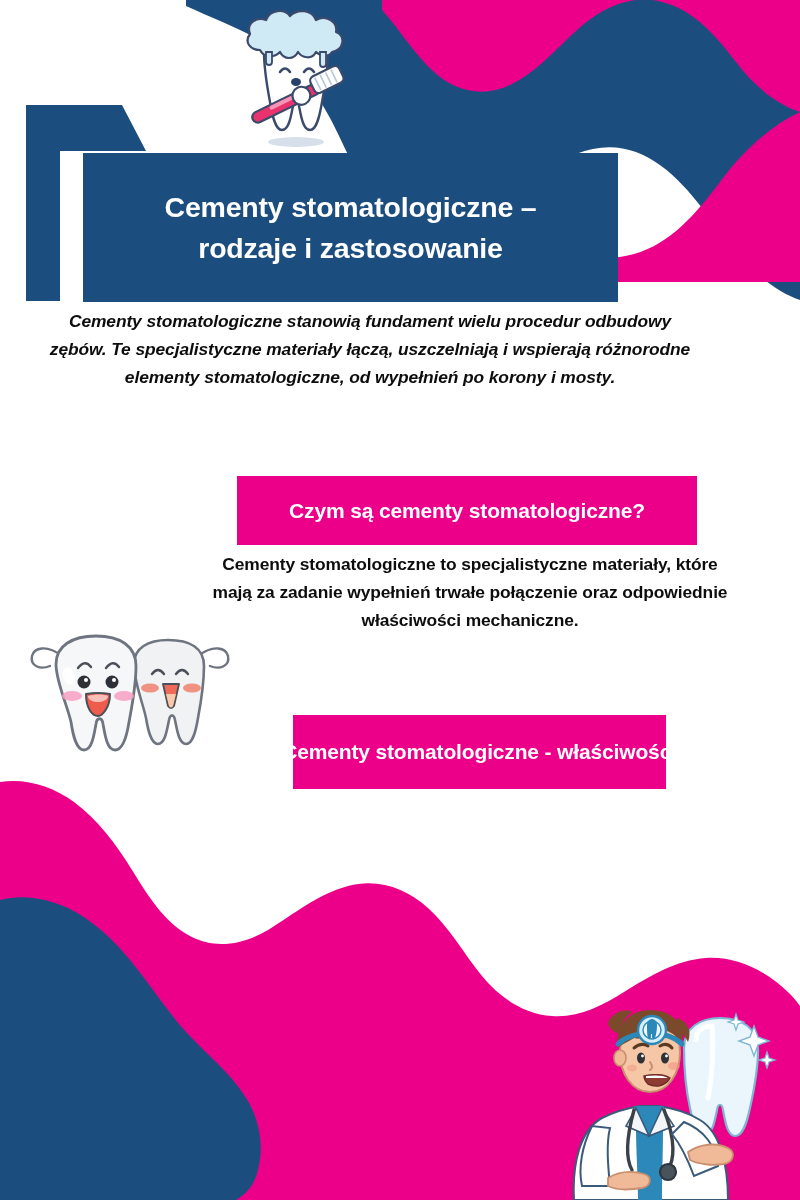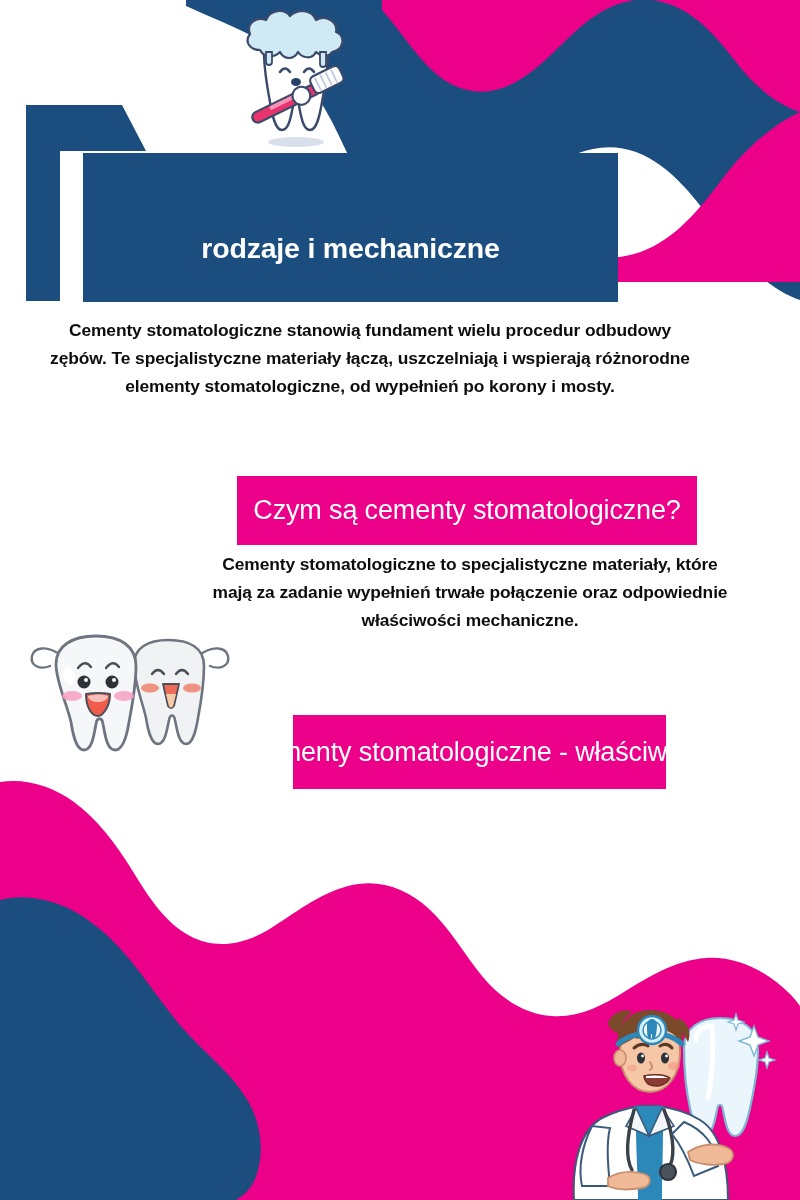--- a/index.html
+++ b/index.html
@@ -68,22 +68,23 @@
     position: absolute;
     color: #0d0d0d;
     font-weight: bold;
     text-align: center;
     font-size: 17.4px;
     line-height: 1.62;
     letter-spacing: -0.1px;
   }
   #para-intro {
     left: 46px;
-    top: 316px;
+    top: 307px;
     width: 648px;
+    font-style: italic;
   }
   #para-what {
     left: 204px;
     top: 550px;
     width: 532px;
   }
   #para-props {
     left: 256px;
     top: 800px;
     width: 512px;
@@ -93,22 +94,22 @@
   .banner {
     position: absolute;
     background: #ec0089;
     display: flex;
     align-items: center;
     justify-content: center;
     box-sizing: border-box;
   }
   .banner span {
     color: #ffffff;
-    font-weight: normal;
-    font-size: 27px;
+    font-weight: bold;
+    font-size: 21px;
     letter-spacing: -0.15px;
     text-align: center;
     white-space: nowrap;
   }
   #banner-what {
     left: 237px;
     top: 476px;
     width: 460px;
     height: 69px;
   }
@@ -300,21 +301,21 @@
     <circle cx="94.5" cy="56" r="1.4" fill="#ffffff"></circle>
     <circle cx="118.5" cy="56" r="1.4" fill="#ffffff"></circle>
     <path d="M102,62 q4,6 0,8" fill="none" stroke="#c98f6e" stroke-width="2" stroke-linecap="round"></path>
     <ellipse cx="126" cy="66" rx="6" ry="4" fill="#f0907e" opacity=".55"></ellipse>
     <ellipse cx="84" cy="68" rx="5" ry="3.5" fill="#f0907e" opacity=".45"></ellipse>
     <path d="M96,76 C104,74 116,74 122,78 C118,86 108,88 100,84 Q96,80 96,76 Z" fill="#8e3b33" stroke="#6e2c26" stroke-width="1.4"></path>
     <path d="M98,76 C106,75 116,75 120,78 L98,78 Z" fill="#ffffff"></path>
   </svg>
 
   <div class="title-box">
-    <h1><br><span>rodzaje i mechaniczne</span></h1>
+    <h1><span>Cementy stomatologiczne –</span><br><span>rodzaje i zastosowanie</span></h1>
   </div>
 
   <div class="para" id="para-intro">Cementy stomatologiczne stanowią fundament wielu procedur odbudowy zębów. Te specjalistyczne materiały łączą, uszczelniają i wspierają różnorodne elementy stomatologiczne, od wypełnień po korony i mosty.</div>
 
   <div class="banner" id="banner-what">
     <span>Czym są cementy stomatologiczne?</span>
   </div>
   <div class="para" id="para-what">Cementy stomatologiczne to specjalistyczne materiały, które mają za zadanie wypełnień trwałe połączenie oraz odpowiednie właściwości mechaniczne.</div>
 
   <div class="banner" id="banner-props">

